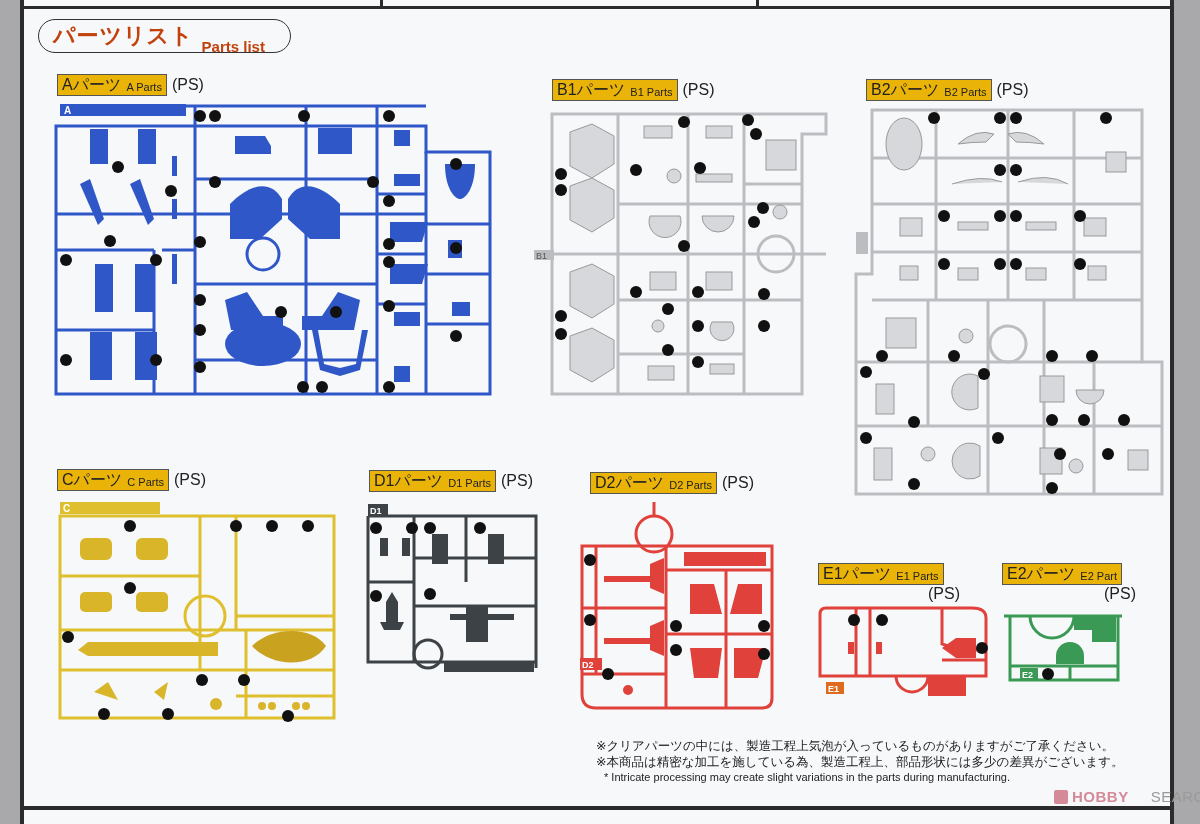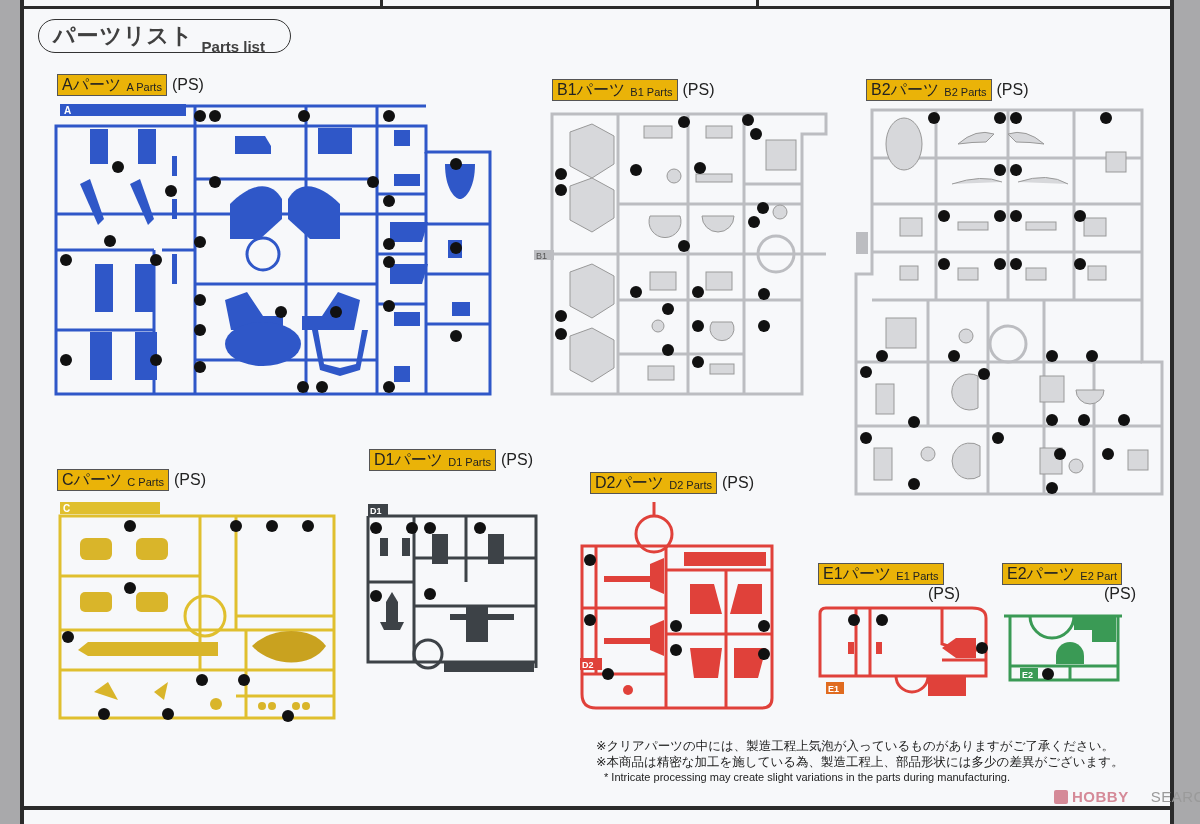--- a/index.html
+++ b/index.html
@@ -14,21 +14,21 @@
     border-left:4px solid #2b2b2b; border-right:4px solid #2b2b2b;
     box-sizing:border-box;
   }
   .top-rule { position:absolute; left:0; right:0; top:6px; height:3px; background:#2b2b2b; }
   .top-tick { position:absolute; left:356px; top:0; width:3px; height:8px; background:#2b2b2b; }
   .top-tick2 { position:absolute; left:732px; top:0; width:3px; height:8px; background:#2b2b2b; }
   .bottom-rule { position:absolute; left:0; right:0; top:806px; height:4px; background:#2b2b2b; }
   .title-pill {
     position:absolute; left:14px; top:19px; height:34px; width:253px;
     border:1.5px solid #333; border-radius:18px; box-sizing:border-box;
-    display:flex; align-items:center; padding-left:14px; color:#404040;
+    display:flex; align-items:center; padding-left:14px; color:#c2410c;
   }
   .title-jp { font-size:22px; font-weight:bold; letter-spacing:1px; }
   .title-en { font-size:15px; font-weight:bold; margin-left:8px; margin-top:20px; }
   .runner-label {
     position:absolute; display:flex; align-items:center; color:#222;
   }
   .runner-label .box {
     border:1px solid #555; padding:0 4px; height:20px; display:flex; align-items:center;
     background:#eab308;
   }
@@ -327,21 +327,21 @@
           <circle cx="18" cy="141" r="6"></circle>
           <circle cx="54" cy="218" r="6"></circle>
           <circle cx="118" cy="218" r="6"></circle>
           <circle cx="152" cy="184" r="6"></circle>
           <circle cx="194" cy="184" r="6"></circle>
           <circle cx="238" cy="220" r="6"></circle>
         </g>
     </svg>
   </div>
 
-  <div class="runner-label" style="left:345px;top:449px;">
+  <div class="runner-label" style="left:345px;top:470px;">
     <span class="box">
         <span class="jp">D1パーツ</span>
         <span class="en">D1 Parts</span>
       </span>
     <span class="mat">(PS)</span>
   </div>
   <div class="runner" style="left:330px;top:498px;">
     <svg width="190" height="180" viewBox="0 0 190 180">
       <g fill="none" stroke="#3d4247" stroke-width="3">
         <path d="M14 18 H182 V170 M14 18 V164 H182 M14 84 H60 M60 18 V164 M60 60 H182 M60 108 H182 M112 18 V84"></path>

